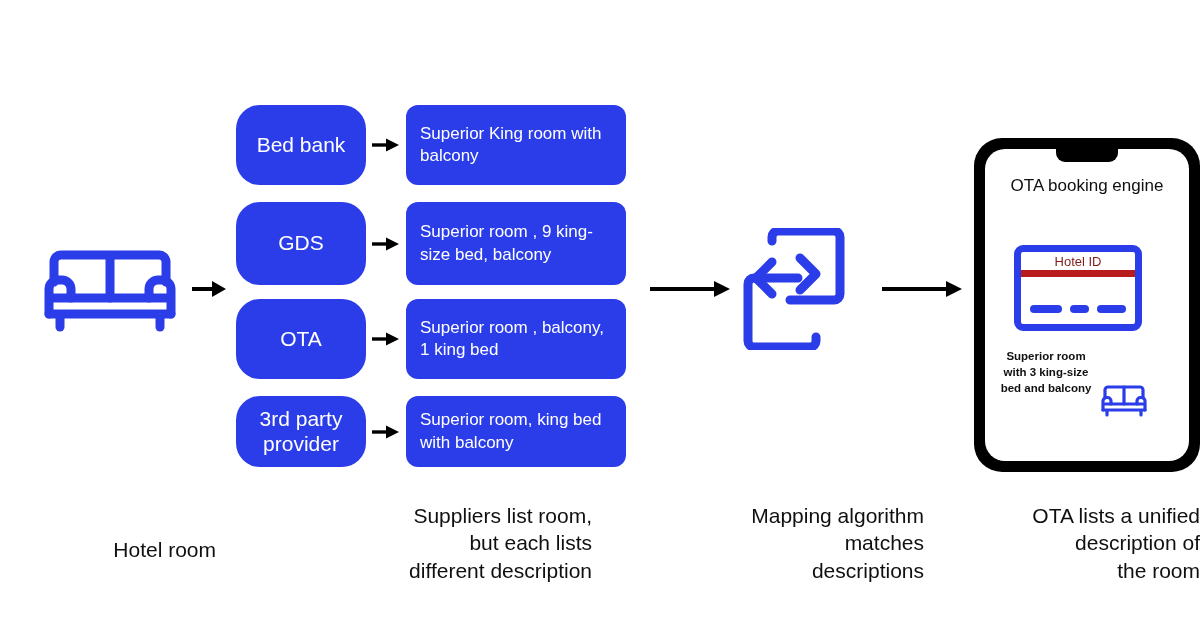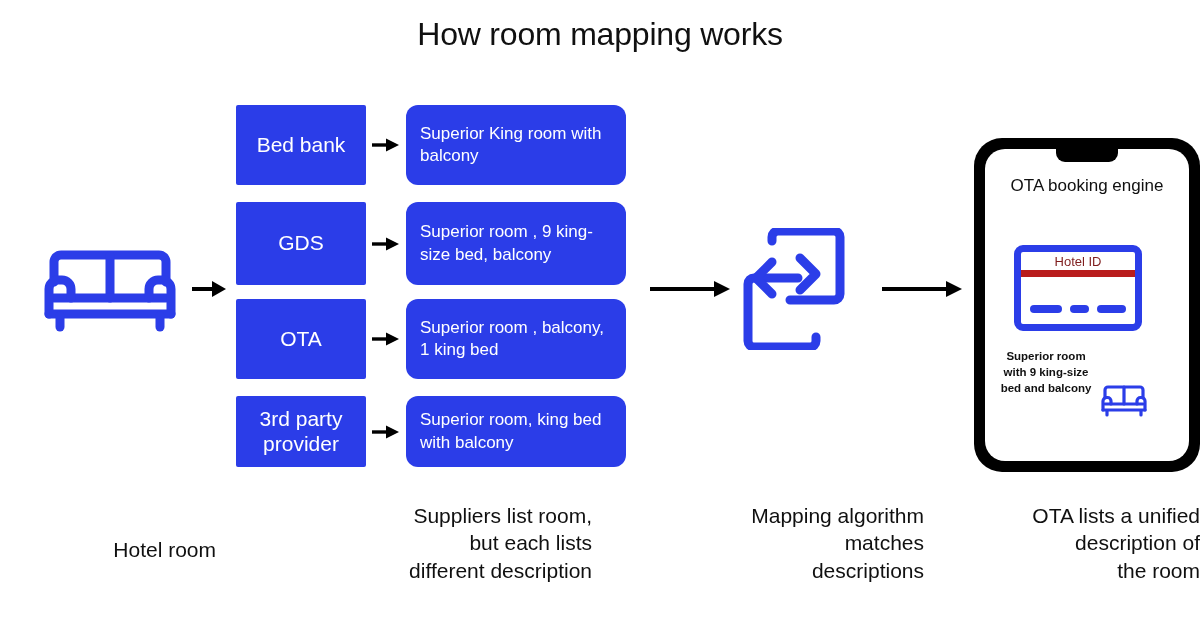--- a/index.html
+++ b/index.html
@@ -66,21 +66,21 @@
     align-items: center;
   }
   .row-1 { top: 0px; }
   .row-2 { top: 97px; }
   .row-3 { top: 194px; }
   .row-4 { top: 291px; }
 
   .supplier-box {
     width: 130px;
     background: #2B3DE8;
-    border-radius: 2px;
+    border-radius: 24px;
     color: #ffffff;
     display: flex;
     align-items: center;
     justify-content: center;
     text-align: center;
     font-size: 21px;
     line-height: 1.18;
     padding: 0 6px;
     box-sizing: border-box;
   }
@@ -249,21 +249,20 @@
   .cap-hotel   { left: 0px;   top: 536px; width: 216px; }
   .cap-supp    { left: 272px; top: 502px; width: 320px; }
   .cap-map     { left: 660px; top: 502px; width: 264px; }
   .cap-ota     { left: 940px; top: 502px; width: 260px; }
 </style>
 </head>
 <body>
 
 <div class="stage">
 
-  <div class="title">How room mapping works</div>
 
   <div class="sofa-left">
     <svg viewBox="0 0 140 86" width="140" height="86" aria-hidden="true">
       <g fill="none" stroke="#2B3DE8" stroke-width="9" stroke-linecap="round" stroke-linejoin="round">
         <path d="M14 36 V16 a7 7 0 0 1 7-7 H119 a7 7 0 0 1 7 7 V36"></path>
         <path d="M70 10 V52"></path>
         <path d="M14 52 H126"></path>
         <path d="M9 68 V43 a9 9 0 0 1 9-9 h4 a9 9 0 0 1 9 9 V52"></path>
         <path d="M131 68 V43 a9 9 0 0 0 -9-9 h-4 a9 9 0 0 0 -9 9 V52"></path>
         <path d="M9 68 H131"></path>
@@ -361,21 +360,21 @@
 
       <div class="hotel-card">
         <div class="hotel-card-header">Hotel ID</div>
         <div class="hotel-card-dashes">
           <span class="dash dash-1"></span>
           <span class="dash dash-2"></span>
           <span class="dash dash-3"></span>
         </div>
       </div>
 
-      <div class="phone-desc">Superior room with 9 king-size bed and balcony</div>
+      <div class="phone-desc">Superior room with 3 king-size bed and balcony</div>
 
       <div class="phone-sofa">
         <svg viewBox="0 0 50 34" width="50" height="34" aria-hidden="true">
           <g fill="none" stroke="#2B3DE8" stroke-width="3.2" stroke-linecap="round" stroke-linejoin="round">
             <path d="M6 15 V7 a3 3 0 0 1 3-3 H41 a3 3 0 0 1 3 3 V15"></path>
             <path d="M25 4 V21"></path>
             <path d="M6 21 H44"></path>
             <path d="M4 27 V18 a3.5 3.5 0 0 1 3.5-3.5 h1 A3.5 3.5 0 0 1 12 18 V21"></path>
             <path d="M46 27 V18 a3.5 3.5 0 0 0 -3.5-3.5 h-1 A3.5 3.5 0 0 0 38 18 V21"></path>
             <path d="M4 27 H46"></path>

